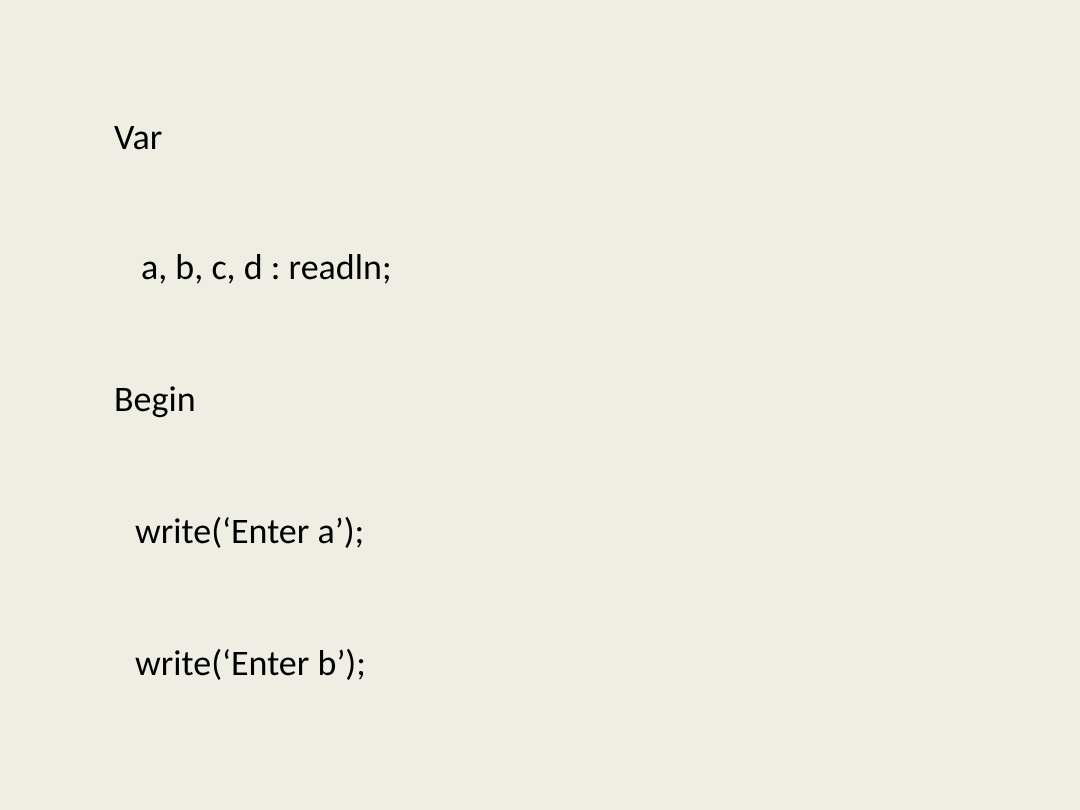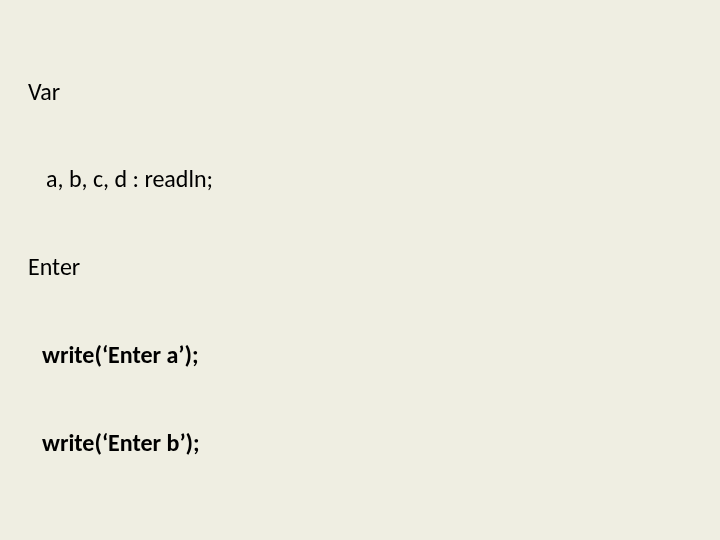--- a/index.html
+++ b/index.html
@@ -15,36 +15,36 @@
       font-size: 24px;
       color: #000000;
       padding: 18px 28px;
       line-height: 1.22;
     }
     .code-block {
       white-space: pre;
     }
     .line {
       display: block;
+      margin-left: 48px;
     }
     .indent-1 {
       padding-left: 14px;
-      font-weight: bold;
     }
     .indent-2 {
       padding-left: 18px;
     }
   </style>
 </head>
 <body>
 
 <div class="code-block">
   <span class="line">Var</span>
   <span class="line indent-2">a, b, c, d : readln;</span>
-  <span class="line">Enter</span>
+  <span class="line">Begin</span>
   <span class="line indent-1">write(‘Enter a’);</span>
   <span class="line indent-1">write(‘Enter b’);</span>
   
   
   
   
   
   
   
   

